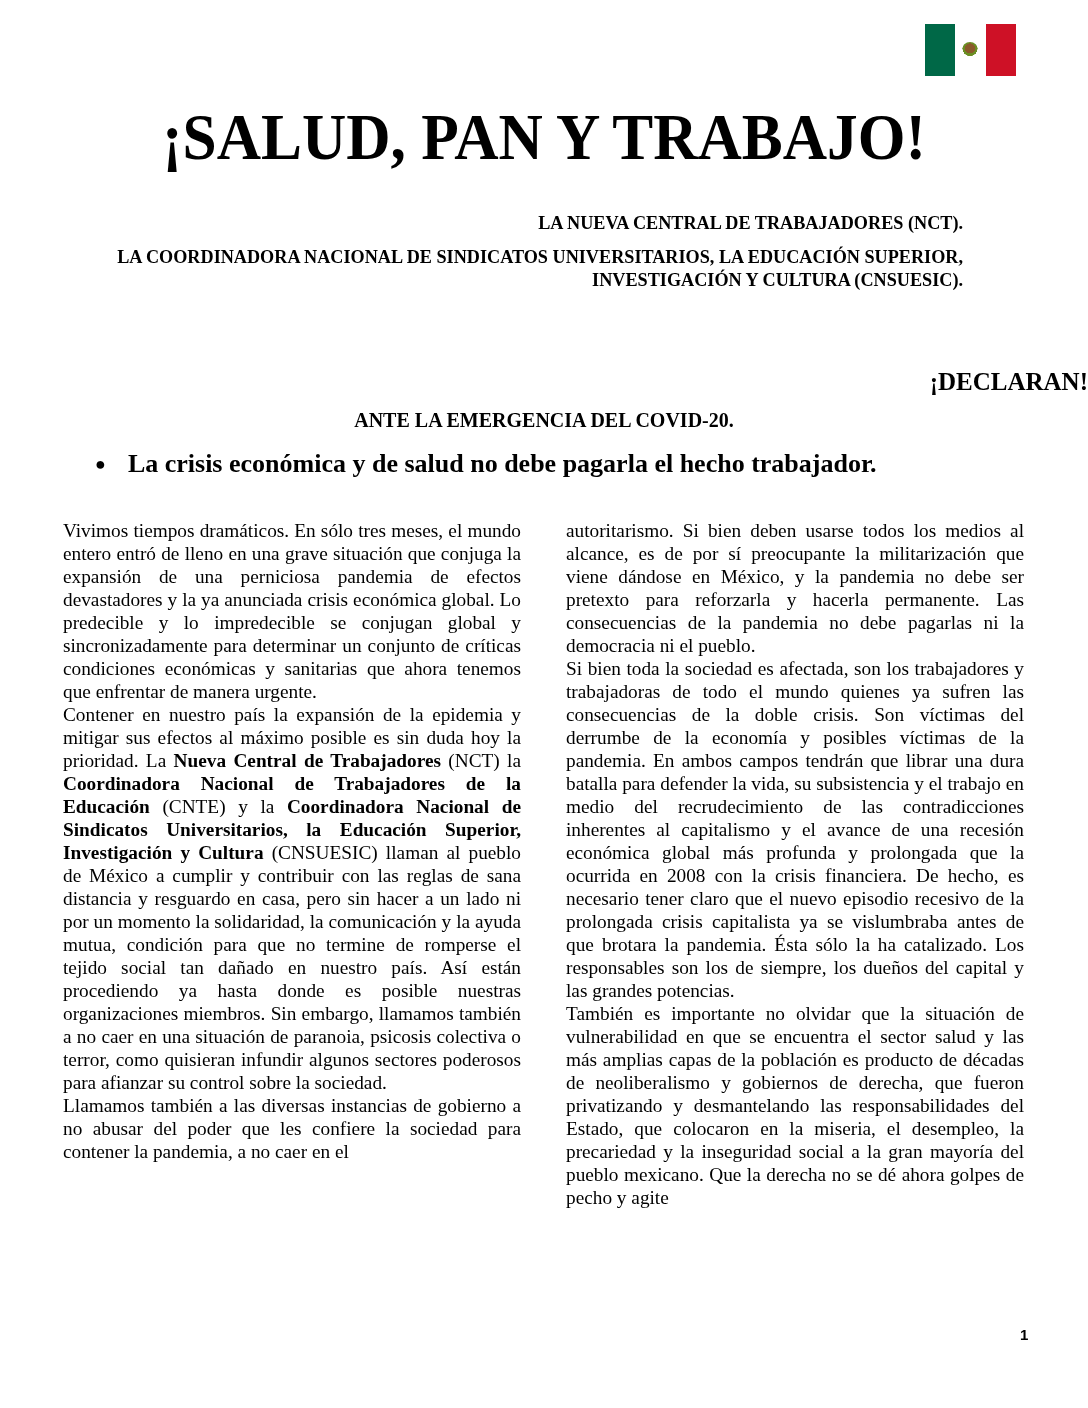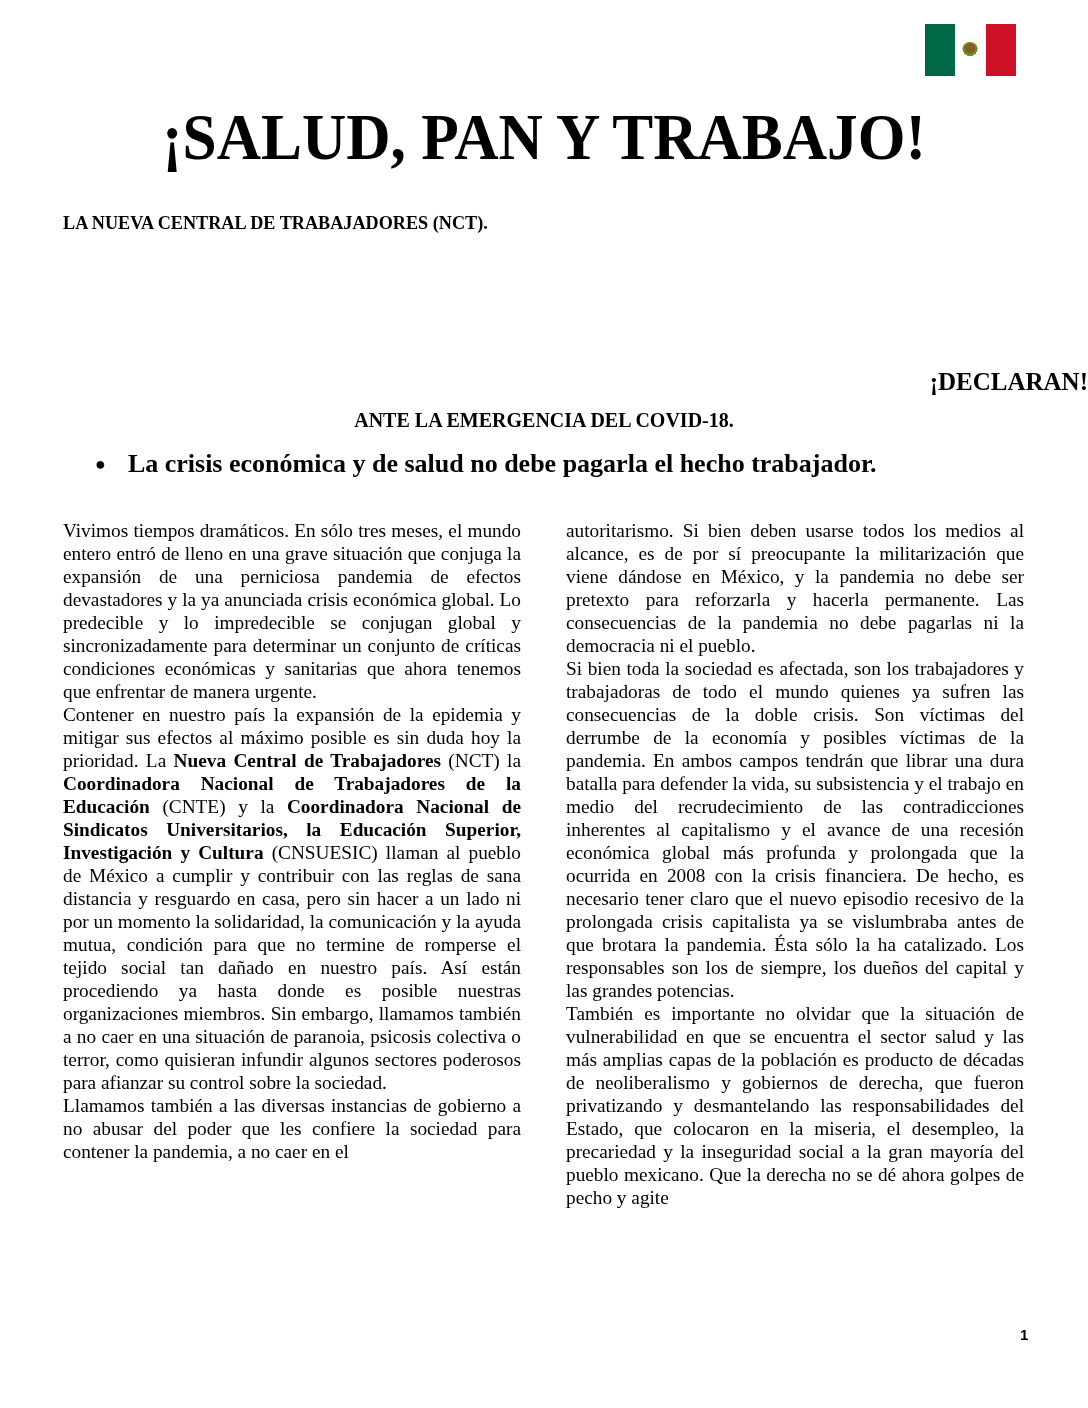--- a/index.html
+++ b/index.html
@@ -21,21 +21,21 @@
   }
   .title {
     position: absolute; left: 0; right: 0; top: 104px; text-align: center;
     font-weight: bold; font-size: 66px; letter-spacing: 0; line-height: 1;
     transform: scaleX(0.93); transform-origin: center;
   }
   .orgs {
     position: absolute; left: 63px; top: 212px; width: 900px;
     font-weight: bold; font-size: 18.2px; line-height: 23px;
   }
-  .orgs p { margin: 0 0 11px 0; }
+  .orgs p { margin: 0 0 11px 0; text-align: right; }
   .declaran {
     position: absolute; left: 0; right: 0; top: 368px; text-align: right;
     font-weight: bold; font-size: 25px;
   }
   .ante {
     position: absolute; left: 0; right: 0; top: 409px; text-align: center;
     font-weight: bold; font-size: 20px;
   }
   .bullet-line {
     position: absolute; left: 95px; top: 449px; font-weight: bold; font-size: 26px;
@@ -63,24 +63,25 @@
   <div class="w">
     <div class="emblem"></div>
   </div>
   <div class="r"></div>
 </div>
 
 <div class="title">¡SALUD, PAN Y TRABAJO!</div>
 
 <div class="orgs">
   <p>LA NUEVA CENTRAL DE TRABAJADORES (NCT).</p>
+  <p>LA COORDINADORA NACIONAL DE SINDICATOS UNIVERSITARIOS, LA EDUCACIÓN SUPERIOR, INVESTIGACIÓN Y CULTURA (CNSUESIC).</p>
 </div>
 
 <div class="declaran">¡DECLARAN!</div>
-<div class="ante">ANTE LA EMERGENCIA DEL COVID-18.</div>
+<div class="ante">ANTE LA EMERGENCIA DEL COVID-20.</div>
 <div class="bullet-line">
   <span class="dot">●</span>
   <span>La crisis económica y de salud no debe pagarla el hecho trabajador.</span>
 </div>
 
 <div class="col col-left">
   <p>Vivimos tiempos dramáticos. En sólo tres meses, el mundo entero entró de lleno en una grave situación que conjuga la expansión de una perniciosa pandemia de efectos devastadores y la ya anunciada crisis económica global. Lo predecible y lo impredecible se conjugan global y sincronizadamente para determinar un conjunto de críticas condiciones económicas y sanitarias que ahora tenemos que enfrentar de manera urgente.</p>
   <p><span>Contener en nuestro país la expansión de la epidemia y mitigar sus efectos al máximo posible es sin duda hoy la prioridad. La </span><b>Nueva Central de Trabajadores</b><span> (NCT) la </span><b>Coordinadora Nacional de Trabajadores de la Educación</b><span> (CNTE) y la </span><b>Coordinadora Nacional de Sindicatos Universitarios, la Educación Superior, Investigación y Cultura</b><span> (CNSUESIC) llaman al pueblo de México a cumplir y contribuir con las reglas de sana distancia y resguardo en casa, pero sin hacer a un lado ni por un momento la solidaridad, la comunicación y la ayuda mutua, condición para que no termine de romperse el tejido social tan dañado en nuestro país. Así están procediendo ya hasta donde es posible nuestras organizaciones miembros. Sin embargo, llamamos también a no caer en una situación de paranoia, psicosis colectiva o terror, como quisieran infundir algunos sectores poderosos para afianzar su control sobre la sociedad.</span></p>
   <p>Llamamos también a las diversas instancias de gobierno a no abusar del poder que les confiere la sociedad para contener la pandemia, a no caer en el</p>
 </div>

